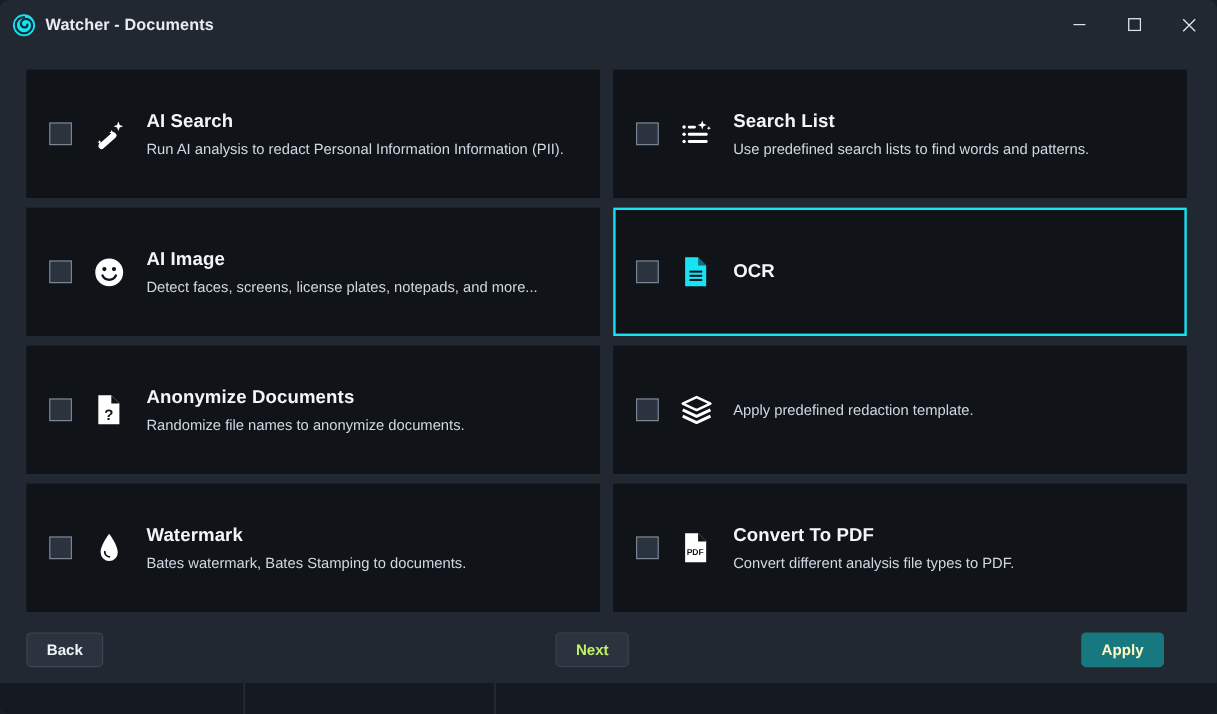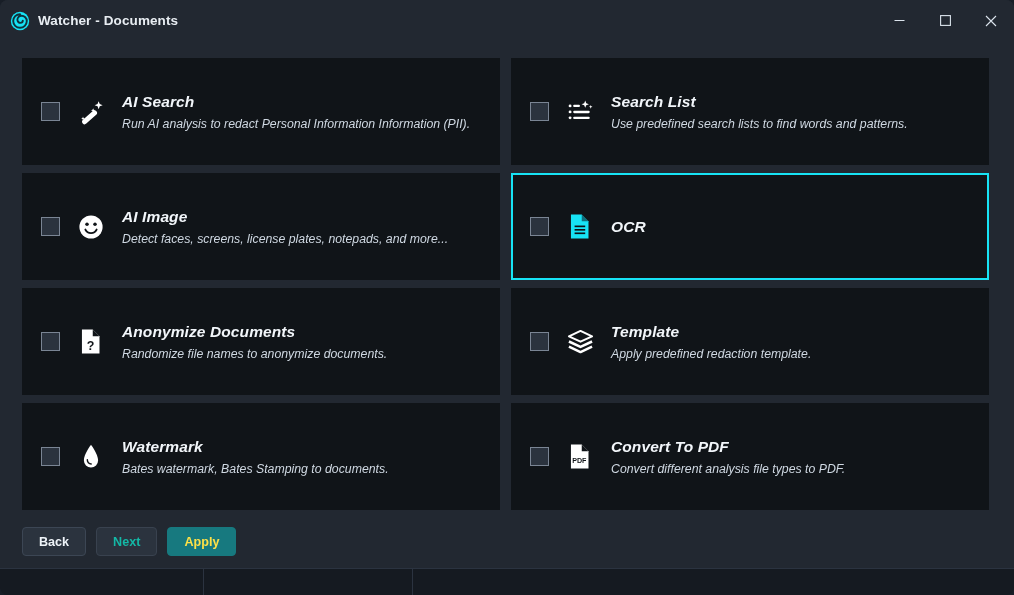--- a/index.html
+++ b/index.html
@@ -100,66 +100,65 @@
   }
   .opt-icon svg { display: block; }
 
   .opt-textcol {
     margin-left: 16px;
     display: flex;
     flex-direction: column;
     justify-content: center;
     gap: 6px;
     min-width: 0;
-    font-style: italic;
   }
   .opt-title {
     font-size: 15.5px;
     font-weight: bold;
     color: #f2f6fa;
     letter-spacing: .1px;
     white-space: nowrap;
   }
   .opt-desc {
     font-size: 12.3px;
     color: #cfd8e2;
     white-space: nowrap;
   }
 
   
   #footer-actions {
     display: flex;
-    justify-content: flex-start;
+    justify-content: space-between;
     gap: 10px;
     padding: 17px 22px 0 0;
   }
   .btn {
     min-width: 56px;
     height: 29px;
     padding: 0 16px;
     border-radius: 4px;
     border: 1px solid #3c4654;
     background: #2b333e;
     color: #eef3f8;
     font-family: "Liberation Sans", sans-serif;
     font-size: 12.6px;
     font-weight: bold;
     cursor: default;
     display: flex;
     align-items: center;
     justify-content: center;
   }
   .btn.disabled {
-    color: #14b8a6;
+    color: #bef264;
     border-color: #39424f;
   }
   .btn.primary {
     background: #17797f;
     border-color: #17797f;
-    color: #fde047;
+    color: #fef9c3;
   }
 
   
   #status-bar {
     position: absolute;
     left: 0; top: 568px;
     width: 1014px;
     height: 27px;
     background: #151a21;
     border-top: 1px solid #2b3340;
@@ -294,21 +293,20 @@
       <div class="opt-card">
         <div class="opt-checkbox"></div>
         <span class="opt-icon">
           <svg width="27" height="27" viewBox="0 0 28 28">
             <path d="M14 3.0L26.0 8.6 14 14.2 2.0 8.6z" fill="none" stroke="#ffffff" stroke-width="2.1" stroke-linejoin="round"></path>
             <path d="M2.0 14.0L14 19.6 26.0 14.0" fill="none" stroke="#ffffff" stroke-width="2.6" stroke-linejoin="round"></path>
             <path d="M2.0 19.4L14 25.0 26.0 19.4" fill="none" stroke="#ffffff" stroke-width="2.6" stroke-linejoin="round"></path>
           </svg>
         </span>
         <div class="opt-textcol">
-          <div class="opt-title">Template</div>
           <div class="opt-desc">Apply predefined redaction template.</div>
         </div>
       </div>
 
       <div class="opt-card">
         <div class="opt-checkbox"></div>
         <span class="opt-icon">
           <svg width="24" height="27" viewBox="0 0 20 28">
             <path d="M10 1.8C10 1.8 2.6 11.6 2.6 18.0a7.4 7.4 0 0 0 14.8 0C17.4 11.6 10 1.8 10 1.8z" fill="#ffffff"></path>
             <path d="M6.2 17.4a4.2 4.2 0 0 0 4.0 4.4" fill="none" stroke="#101418" stroke-width="1.5" stroke-linecap="round"></path>

